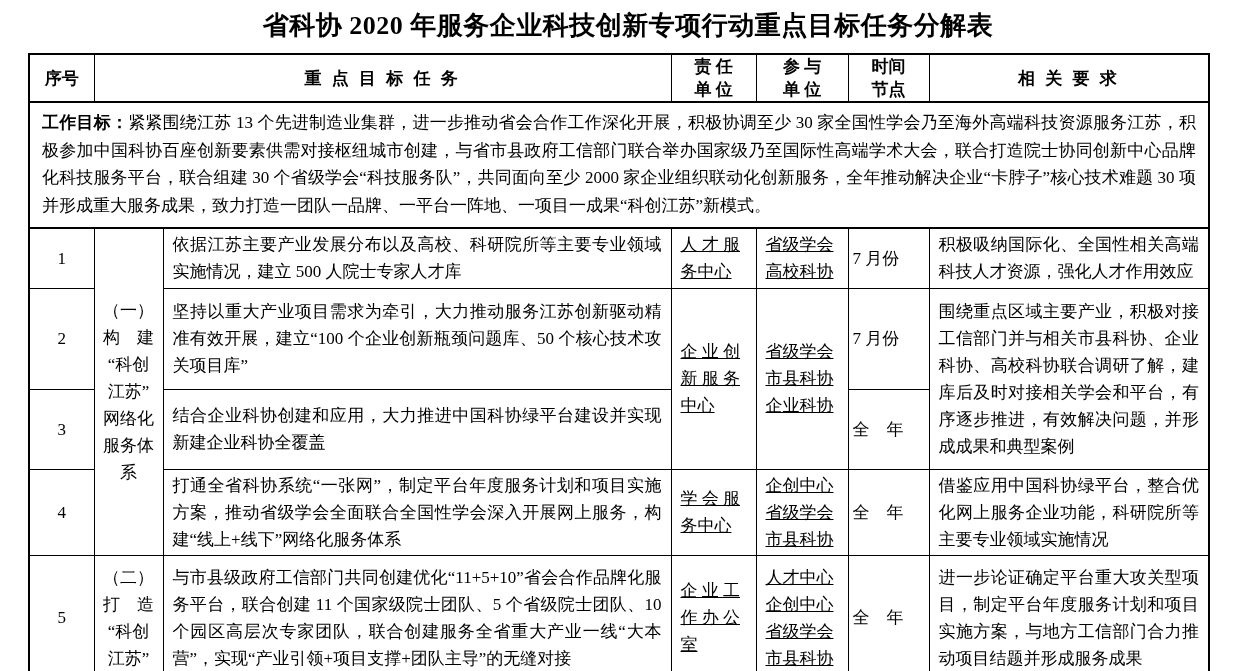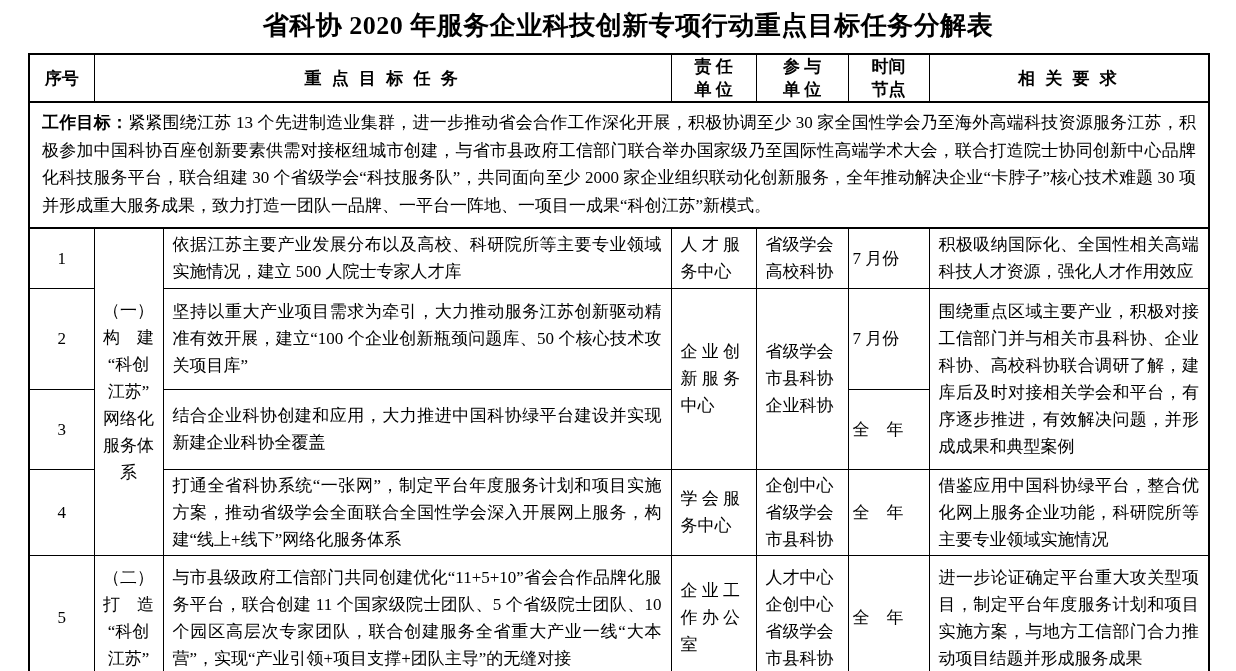--- a/index.html
+++ b/index.html
@@ -64,20 +64,21 @@
   .center { text-align: center; }
   .cat-cell {
     text-align: center;
     padding: 2px 4px;
     line-height: 27px;
   }
   .unit-cell {
     text-align: left;
     padding: 2px 9px;
     line-height: 27px;
+    text-decoration: underline;
   }
   .time-cell { padding: 2px 4px; }
   .task-cell, .req-cell {
     text-align: justify;
     padding: 2px 9px;
     margin-top: 10px;
   }
   tr.r1 { height: 60px; }
   tr.r2 { height: 101px; }
   tr.r3 { height: 80px; }

